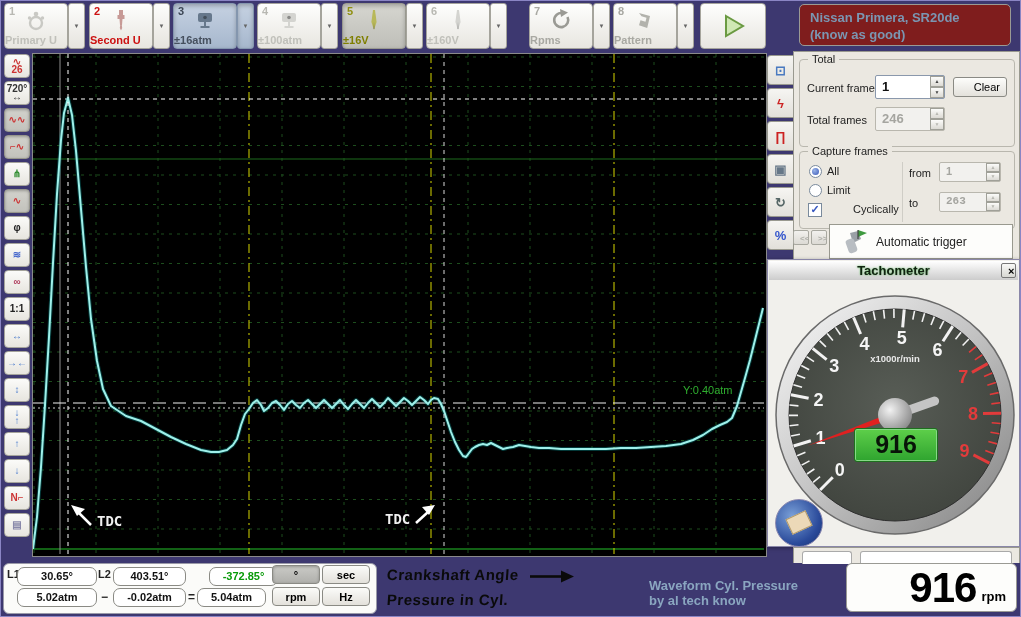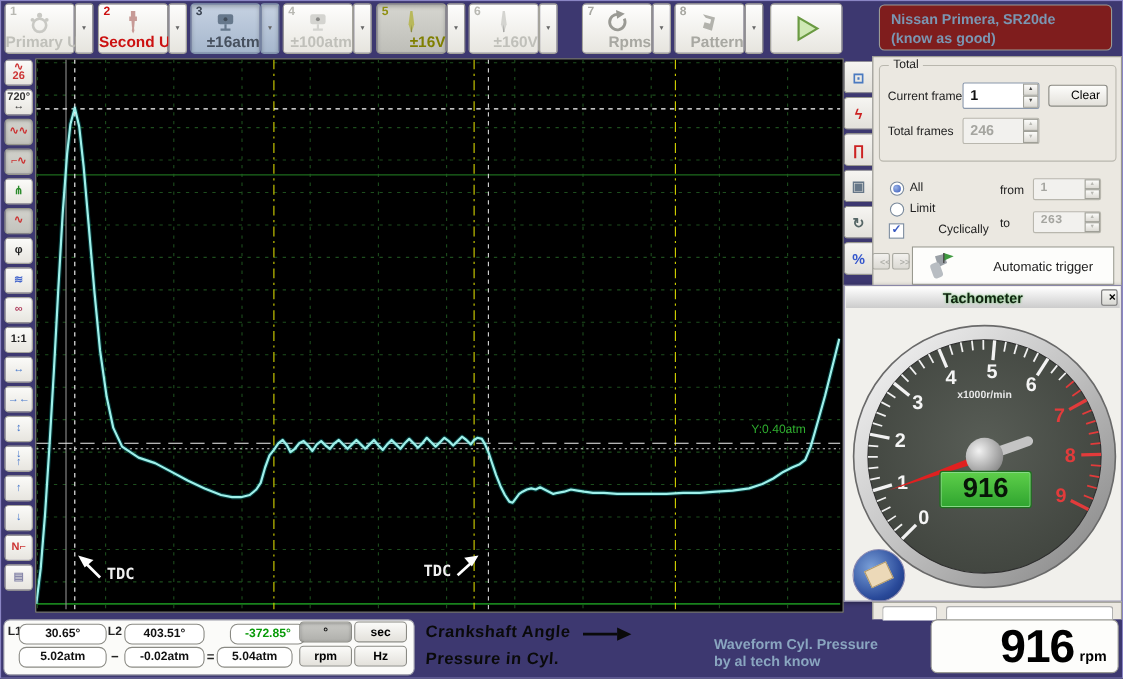--- a/index.html
+++ b/index.html
@@ -1,21 +1,21 @@
 <!DOCTYPE html>
 <html><head>
 <meta charset="utf-8">
 <style>
   html,body{margin:0;padding:0;background:#222;}
   #app{position:relative;width:1021px;height:617px;background:#3d3870;font-family:"Liberation Sans",sans-serif;overflow:hidden;border:1px solid #8a85c4;box-sizing:border-box;}
   .abs{position:absolute;}
   
   .chan{position:absolute;top:2px;width:62px;height:44px;background:linear-gradient(#fefefd,#e8e6e0);border:1px solid #a5a49c;border-radius:4px;box-shadow:inset 0 1px 0 #fff;}
   .chan .num{position:absolute;left:4px;top:1px;font-size:11px;font-weight:bold;}
-  .chan .lbl{position:absolute;left:0;right:0;bottom:2px;text-align:right;font-size:14px;font-weight:bold;white-space:nowrap;}
+  .chan .lbl{position:absolute;left:0;right:0;bottom:2px;text-align:left;font-size:11px;font-weight:bold;white-space:nowrap;}
   .chan svg{position:absolute;left:19px;top:4px;}
   .drop{position:absolute;top:2px;width:15px;height:44px;background:linear-gradient(#fdfdfc,#e6e4de);border:1px solid #a5a49c;border-radius:3px;color:#666;font-size:6px;display:flex;align-items:center;justify-content:center;}
   .pressed-blue{background:linear-gradient(#c6d2e2,#a6b7cd)!important;border-color:#8496ae!important;box-shadow:inset 0 2px 4px #00000040!important;}
   .pressed-gray{background:linear-gradient(#d6d6d0,#bebeb8)!important;border-color:#99998f!important;box-shadow:inset 0 2px 4px #00000040!important;}
   #play-button{position:absolute;left:699px;top:2px;width:64px;height:44px;background:linear-gradient(#fefefd,#e8e6e0);border:1px solid #a5a49c;border-radius:4px;display:flex;align-items:center;justify-content:center;}
   #title-box{position:absolute;left:798px;top:3px;width:212px;height:42px;box-sizing:border-box;background:#7f1d1d;border:1px solid #9a9a94;border-radius:5px;color:#7b96b2;font-weight:bold;font-size:13px;line-height:17px;padding:4px 10px;}
   
   #sidebar{position:absolute;left:3px;top:53px;width:26px;display:flex;flex-direction:column;gap:3px;}
   .side-btn{height:24px;border-radius:4px;background:linear-gradient(#fbfbf9,#e7e5df);border:1px solid #a5a49c;box-sizing:border-box;display:flex;align-items:center;justify-content:center;font-size:10px;font-weight:bold;white-space:pre;line-height:8px;text-align:center;}
   .side-pressed{background:linear-gradient(#d2d2cc,#c2c2bc);box-shadow:inset 0 1px 3px #00000045;border-color:#96968c;}
@@ -32,21 +32,21 @@
   .spin .v{flex:1;font-size:13px;font-weight:bold;padding:3px 0 0 6px;color:#111;}
   .spin .btns{width:14px;display:flex;flex-direction:column;}
   .sb{flex:1;font-size:5px;line-height:5px;background:linear-gradient(#fcfcfa,#dcdad4);border:1px solid #a0a098;color:#444;text-align:center;padding:0;margin:0;}
   .spin.dis{background:#f2f1ee;border-color:#b9b7ae;}
   .spin.dis .v{color:#a5a5a0;}
   .spin.dis .sb{color:#b8b8b2;}
   .pushbtn{position:absolute;background:linear-gradient(#fdfdfb,#e3e1db);border:1px solid #8a8a84;border-radius:3px;font-size:11px;font-weight:normal;text-align:right;}
   .radio{position:absolute;width:11px;height:11px;border-radius:50%;border:1px solid #7a8a9c;background:#fff;}
   .radio.on::after{content:"";position:absolute;left:2px;top:2px;width:7px;height:7px;border-radius:50%;background:radial-gradient(circle at 35% 35%,#9ab4e8,#3858b8);}
   .checkbox{position:absolute;width:12px;height:12px;border:1px solid #7a8a9c;background:#fff;color:#3858c0;font-size:11px;font-weight:bold;line-height:11px;text-align:center;}
-  #trigger-box{position:absolute;left:828px;top:223px;width:184px;height:35px;background:#fdfdfb;border:1px solid #99998f;box-sizing:border-box;display:flex;align-items:center;gap:27px;}
+  #trigger-box{position:absolute;left:828px;top:223px;width:184px;height:35px;background:#fdfdfb;border:1px solid #99998f;box-sizing:border-box;display:flex;align-items:center;}
   .navbtn{position:absolute;width:16px;height:15px;background:linear-gradient(#f2f1ee,#dcdad4);border:1px solid #a8a8a0;border-radius:2px;font-size:8px;color:#b0b0aa;text-align:center;line-height:13px;font-weight:bold;}
   
   #tach{position:absolute;left:766px;top:258px;width:253px;height:288px;background:#f1f0ec;border:1px solid #8a87a8;box-sizing:border-box;box-shadow:0 1px 4px #00000060;}
   #tach-title{position:absolute;left:1px;top:1px;right:1px;height:19px;background:linear-gradient(#ffffff,#cccccc);display:flex;align-items:center;justify-content:center;font-size:13px;font-weight:bold;color:#112211;text-shadow:0 0 2px #55bb55;}
   #tach-close{position:absolute;right:3px;top:3px;width:15px;height:15px;background:linear-gradient(#f8f8f6,#d8d8d3);border:1px solid #777;font-size:11px;font-weight:bold;line-height:12px;text-align:center;border-radius:2px;}
   #tach-gauge{position:absolute;left:4px;top:22px;}
   #tach-display{position:absolute;left:86px;top:168px;width:82px;height:32px;background:linear-gradient(#5ecf4a,#2fa42f);border:1px solid #1d701d;border-radius:3px;box-shadow:inset 0 0 0 1px #86d886;color:#081408;font-size:25px;font-weight:bold;text-align:center;line-height:31px;}
   #tach-logo{position:absolute;left:7px;top:239px;width:46px;height:46px;border-radius:50%;background:radial-gradient(circle at 35% 35%,#7aa0d8,#2a4a9a 65%,#16306e);border:1px solid #8a88b0;overflow:hidden;}
   #tach-logo div{width:20px;height:15px;background:#ecd9b8;border:1px solid #b09868;margin:14px auto 0;transform:rotate(-25deg);}
   #rp-bottom{position:absolute;left:792px;top:546px;width:227px;height:16px;background:#ebe8e1;border:1px solid #99998f;border-bottom:none;box-sizing:border-box;}
@@ -266,20 +266,24 @@
   <button class="pushbtn" style="left:952px;top:76px;width:54px;height:20px;">Clear</button>
   <span class="flabel" style="left:806px;top:113px;">Total frames</span>
   <div class="spin dis" style="left:874px;top:106px;width:70px;height:24px;">
     <span class="v">246</span>
     <span class="btns">
         <button class="sb">▲</button>
         <button class="sb">▼</button>
       </span>
   </div>
 
+  <div class="group" style="left:798px;top:150px;width:214px;height:76px;">
+    <span class="legend">Capture frames</span>
+    <div style="position:absolute;left:102px;top:10px;bottom:6px;width:1px;background:#cfcdc6;"></div>
+  </div>
   <span class="radio on" style="left:808px;top:164px;"></span>
   <span class="flabel" style="left:826px;top:164px;">All</span>
   <span class="radio" style="left:808px;top:183px;"></span>
   <span class="flabel" style="left:826px;top:183px;">Limit</span>
   <span class="checkbox" style="left:807px;top:202px;">✓</span>
   <span class="flabel" style="left:852px;top:202px;">Cyclically</span>
   <span class="flabel" style="left:908px;top:166px;">from</span>
   <div class="spin dis" style="left:938px;top:161px;width:62px;height:20px;">
     <span class="v" style="font-size:11px;padding-top:2px;">1</span>
     <span class="btns">

